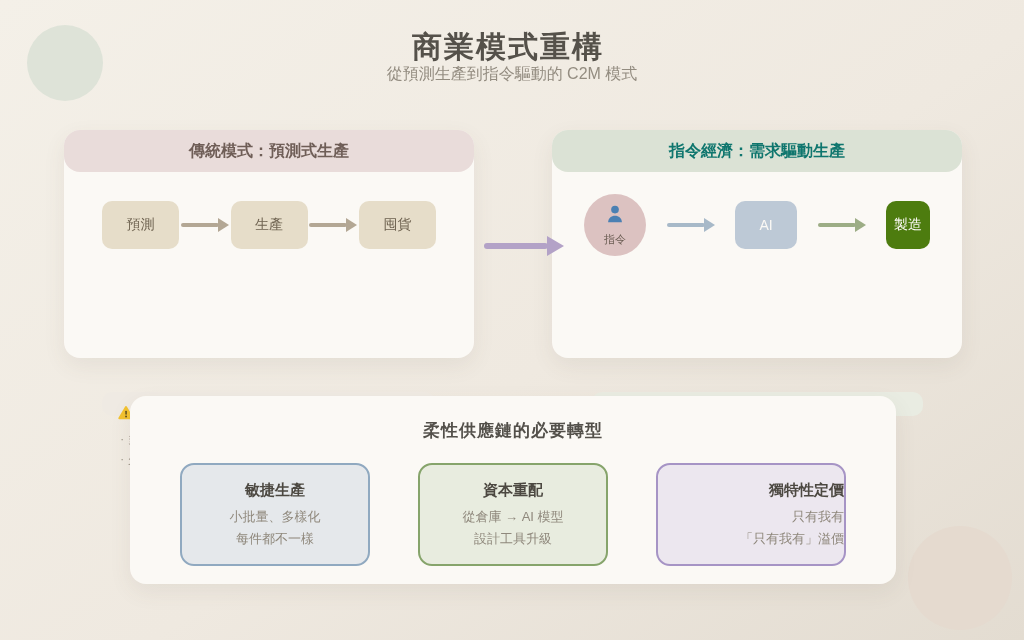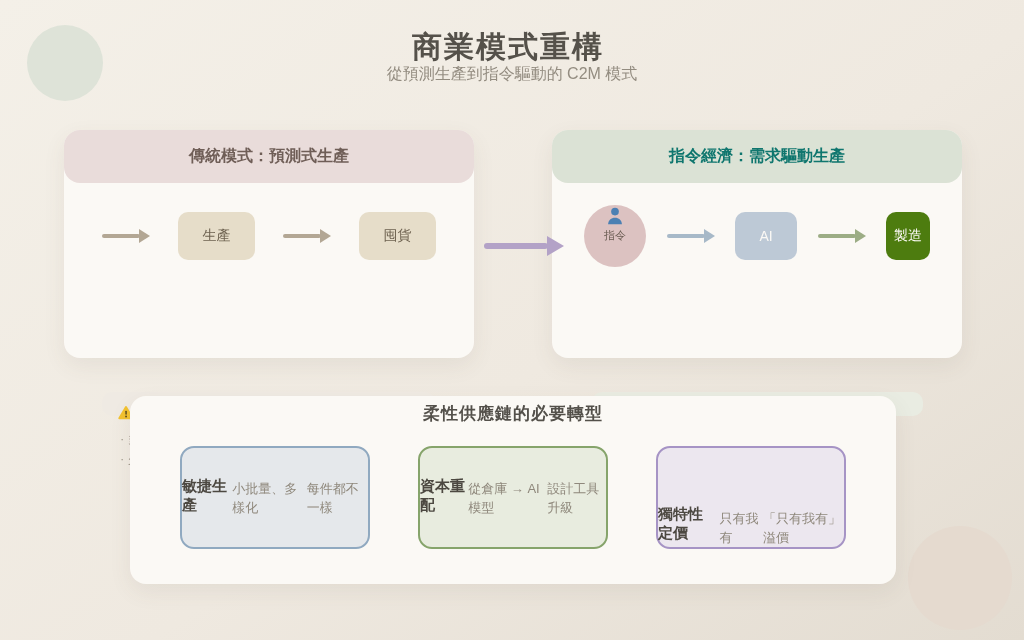--- a/index.html
+++ b/index.html
@@ -18,37 +18,37 @@
   .page-title { position:absolute; top:27px; left:0; width:1016px; text-align:center;
     font-size:30px; font-weight:bold; color:#55514a; letter-spacing:2px; z-index:2; }
   .page-subtitle { position:absolute; top:64px; left:0; width:1024px; text-align:center;
     font-size:16px; color:#938c80; z-index:2; }
 
   .panel { position:absolute; background:#fbf9f5; border-radius:16px;
     box-shadow:0 8px 22px rgba(90,80,60,0.08); z-index:1; }
   .panel-left  { left:64px;  top:130px; width:410px; height:228px; }
   .panel-right { left:552px; top:130px; width:410px; height:228px; }
 
-  .panel-header { height:53px; border-radius:16px; display:flex; align-items:center;
+  .panel-header { height:42px; border-radius:16px; display:flex; align-items:center;
     justify-content:center; font-size:16px; font-weight:bold; }
   .panel-left  .panel-header { background:#e9dcda; color:#6f5e57; }
   .panel-right .panel-header { background:#dbe2d5; color:#0f766e; }
 
   .flow-row { display:flex; align-items:center; justify-content:space-between;
     padding:0 38px; margin-top:22px; height:62px; }
   .panel-right .flow-row { padding:0 32px; }
 
   .flow-box { width:77px; height:48px; border-radius:10px; display:flex;
     align-items:center; justify-content:center; font-size:14px; }
   .box-tan { background:#e6ddc9; color:#6e6250; }
   .box-ai { width:62px; background:#bdc9d6; color:#fbf9f5; }
   .box-make { width:44px; background:#4d7c0f; color:#fbf9f5; }
 
   .order-circle { width:62px; height:62px; border-radius:50%; background:#dcc2c1;
-    display:flex; flex-direction:column; align-items:center; justify-content:flex-start; gap:1px; }
+    display:flex; flex-direction:column; align-items:center; justify-content:center; gap:7px; }
   .order-circle .label { font-size:11px; color:#6a5c52; }
 
   .h-arrow { display:flex; align-items:center; flex:0 0 auto; }
   .h-arrow .line { height:4px; width:38px; border-radius:2px; }
   .h-arrow .head { width:0; height:0; border-top:7px solid transparent;
     border-bottom:7px solid transparent; border-left:11px solid; margin-left:-1px; }
   .arrow-tan   .line { background:#b3a794; } .arrow-tan   .head { border-left-color:#b3a794; }
   .arrow-blue  .line { background:#a7b9c8; } .arrow-blue  .head { border-left-color:#a7b9c8; }
   .arrow-green .line { background:#9cad85; } .arrow-green .head { border-left-color:#9cad85; }
 
@@ -61,24 +61,24 @@
     border-radius:10px; padding:12px 16px; }
   .panel-left  .note-box { background:#efeae3; }
   .panel-right .note-box { left:40px; background:#e9ece2; }
   .note-title { display:flex; align-items:center; gap:6px; font-size:14px;
     color:#5f594f; margin-bottom:7px; }
   .note-item { font-size:13px; color:#a49c8f; line-height:20px; padding-left:2px; }
   .note-item::before { content:"·\00a0 "; }
 
   .panel-bottom { left:130px; top:396px; width:766px; height:188px; }
   .bottom-title { text-align:center; font-size:17px; font-weight:bold;
-    color:#53504a; padding-top:6px; letter-spacing:1px; }
+    color:#53504a; padding-top:23px; letter-spacing:1px; }
   .cards-row { display:flex; justify-content:space-between; padding:0 50px 0 50px; margin-top:21px; }
   .t-card { width:190px; height:103px; border-radius:14px; border:2px solid;
-    display:flex; align-items:center; justify-content:center; gap:3px; }
+    display:flex; flex-direction:column; align-items:center; justify-content:center; gap:3px; }
   .t-card .card-title { font-size:15px; font-weight:bold; color:#4c4841; margin-bottom:4px; }
   .t-card .card-line { font-size:13px; color:#8f887c; line-height:19px; }
   .card-agile   { background:#e5e8eb; border-color:#90a9c0; }
   .card-capital { background:#e8ecdf; border-color:#86a46b; }
   .card-pricing { background:#ece7ef; border-color:#a694c5;align-items:flex-end; }
 
   .icon-svg { display:block; }
 </style>
 </head>
 <body>
@@ -86,20 +86,21 @@
 <div class="deco-circle deco-1"></div>
 <div class="deco-circle deco-2"></div>
 
 <div class="page-title">商業模式重構</div>
 <div class="page-subtitle">從預測生產到指令驅動的 C2M 模式</div>
 
 <div class="panel panel-left">
   <div class="panel-header">傳統模式：預測式生產</div>
 
   <div class="flow-row">
+    <div class="flow-box box-tan">預測</div>
     <div class="h-arrow arrow-tan">
       <div class="line"></div>
         <div class="head"></div>
     </div>
     <div class="flow-box box-tan">生產</div>
     <div class="h-arrow arrow-tan">
       <div class="line"></div>
         <div class="head"></div>
     </div>
     <div class="flow-box box-tan">囤貨</div>

